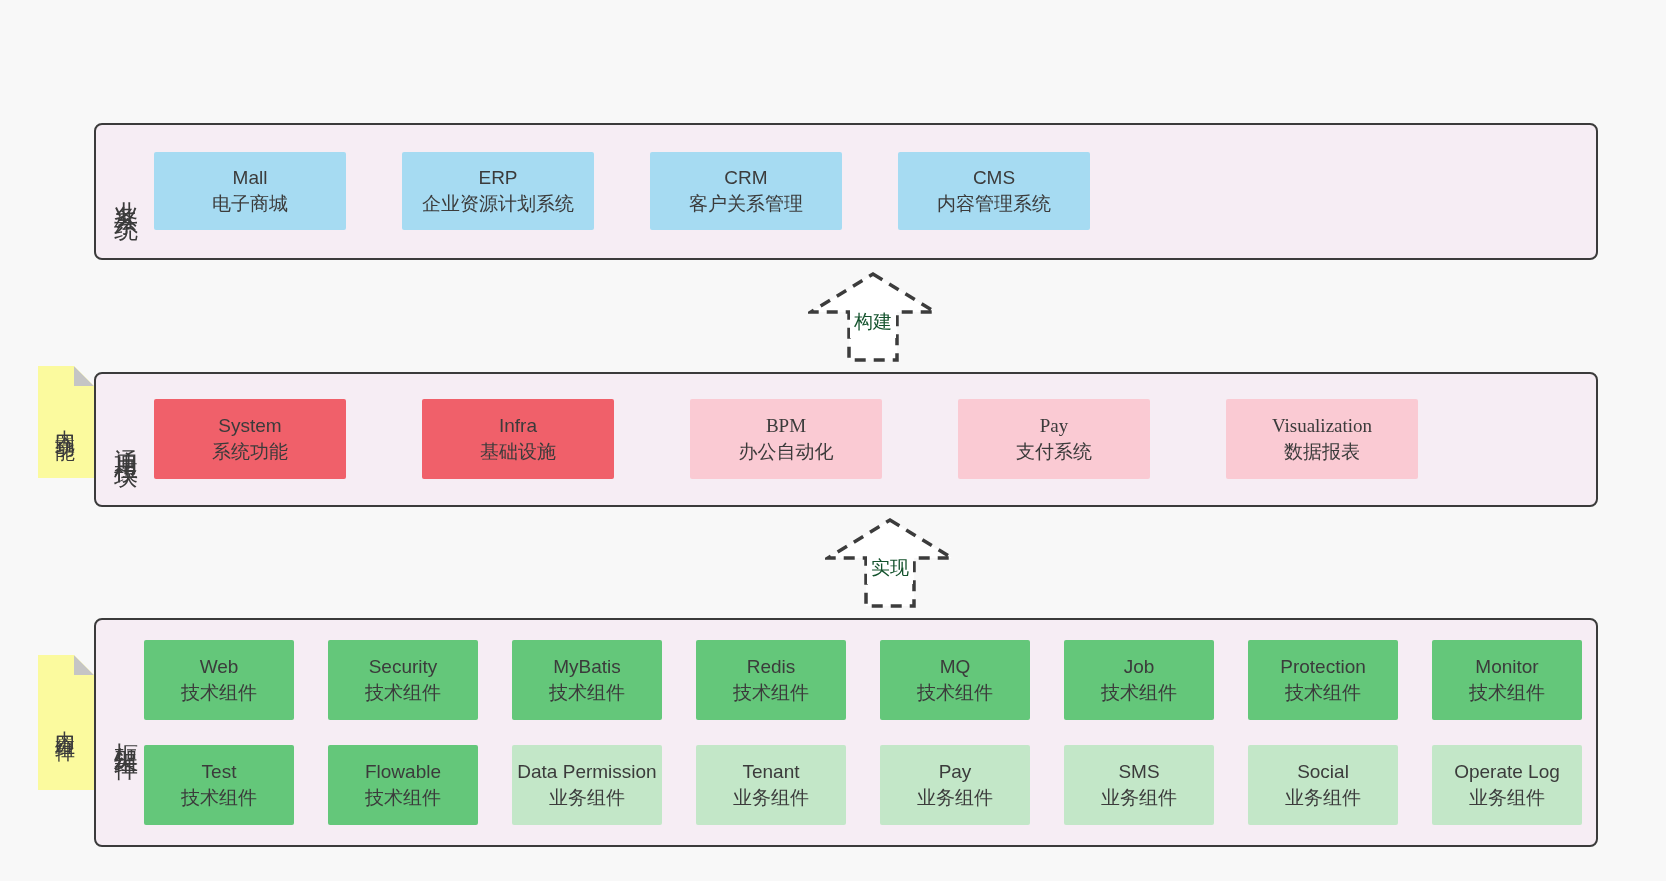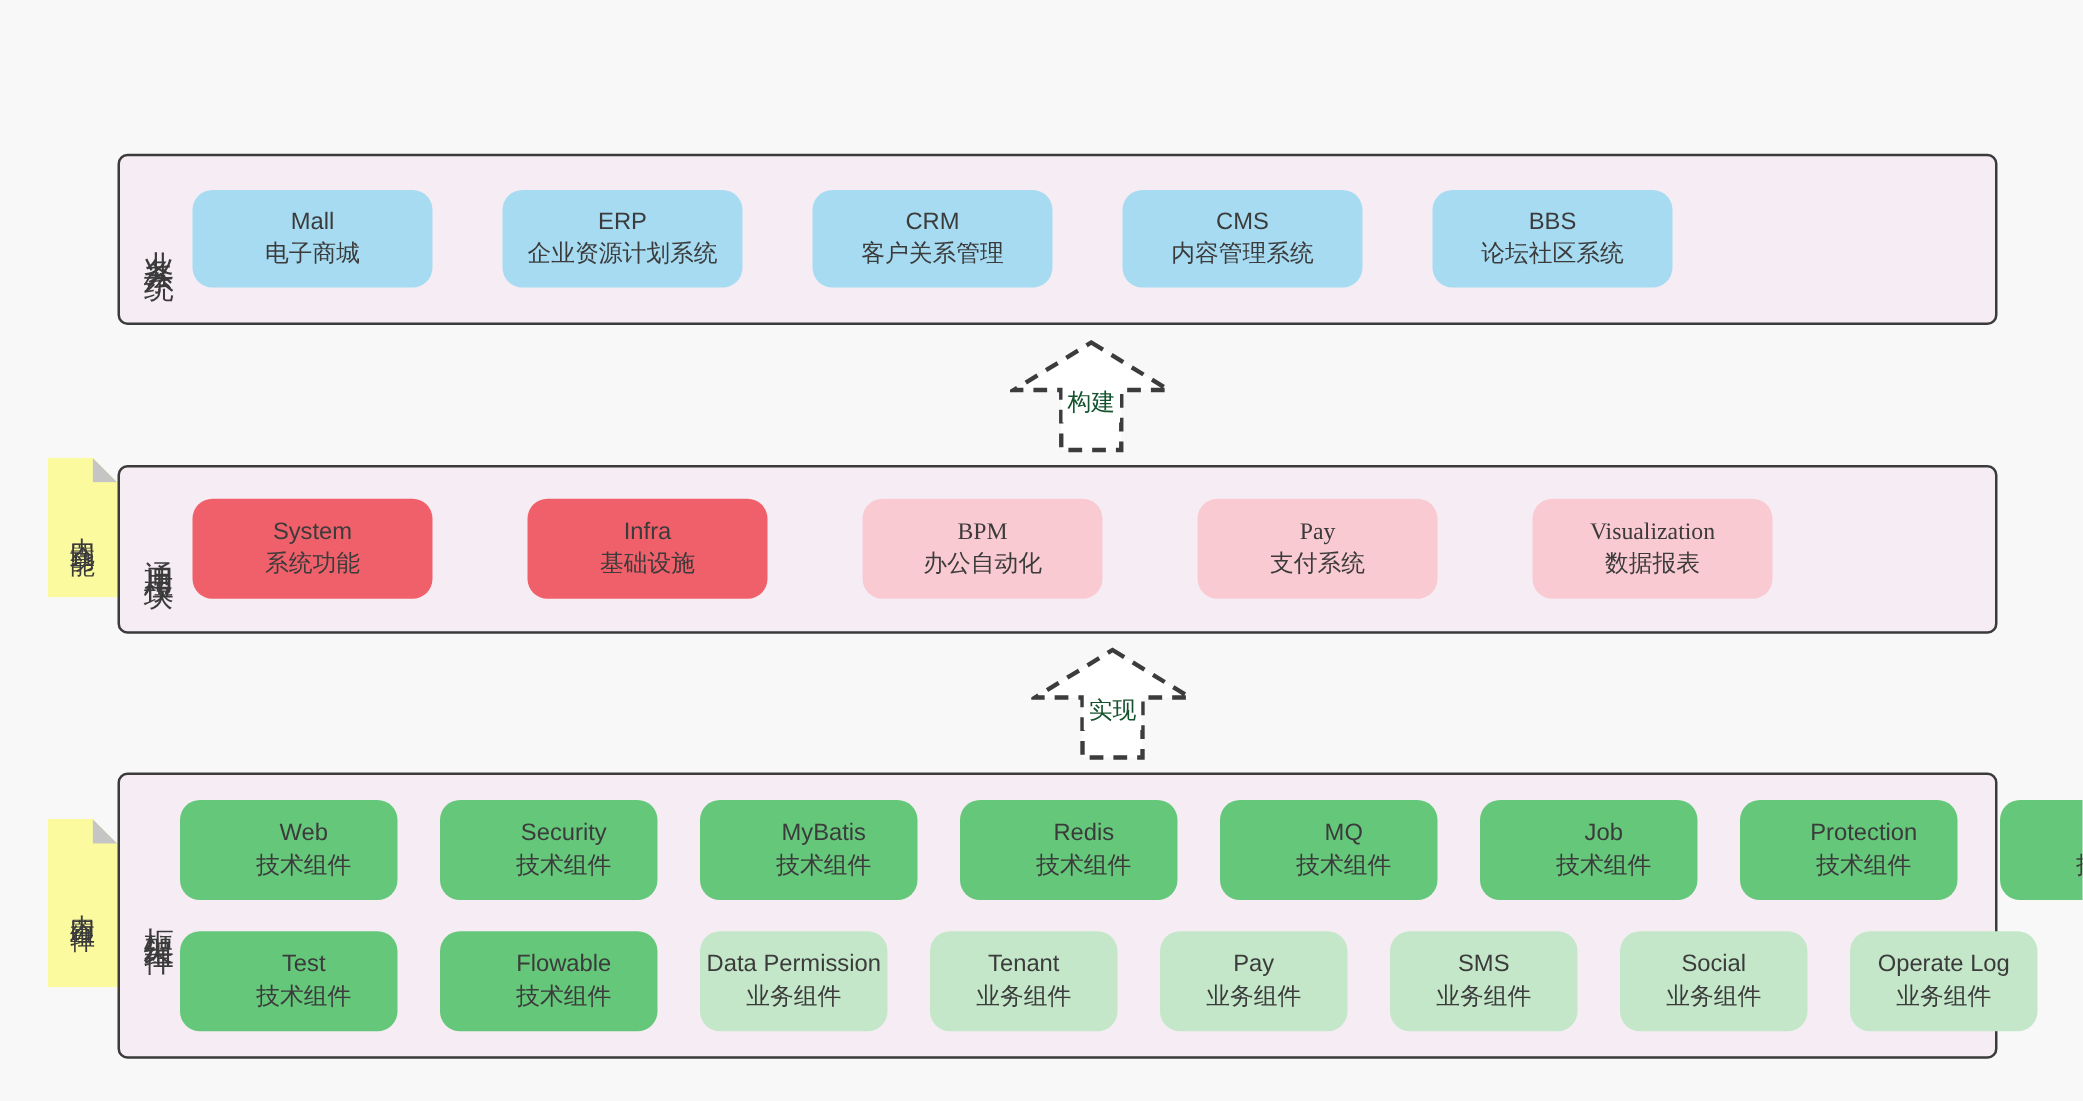--- a/index.html
+++ b/index.html
@@ -35,35 +35,35 @@
     white-space:nowrap;
   }
 
   .box-row{position:absolute;display:flex;}
   #row-business{left:58px;top:27px;gap:56px;}
   #row-modules{left:58px;top:25px;gap:76px;}
   #row-components-1{left:48px;top:20px;gap:34px;}
   #row-components-2{left:48px;top:125px;gap:34px;}
 
   .box{
-    border-radius:16px;
+    border-radius:2px;
     display:flex;flex-direction:column;
     align-items:center;justify-content:center;
     text-align:center;
     font-size:19px;line-height:26px;
     color:#3b3b3b;
   }
   .w192{width:192px;height:78px;}
   #row-modules .w192{height:80px;}
   .w150{width:150px;height:80px;}
 
   .blue{background:#a6dbf2;}
   .red{background:#f0606a;}
   .pink{background:#facad3;font-family:Liberation Serif, serif;}
-  .green{background:#64c77a;padding-left:24px;}
+  .green{background:#64c77a;}
   .light{background:#c3e7c8;}
 
   .sticky{
     position:absolute;
     left:38px;width:56px;
     background:#fbfa9e;
     clip-path:polygon(0 0, calc(100% - 20px) 0, 100% 20px, 100% 100%, 0 100%);
     z-index:0;
     display:flex;align-items:center;justify-content:center;
   }
@@ -138,24 +138,20 @@
       <span>企业资源计划系统</span>
     </div>
     <div class="box blue w192">
       <span>CRM</span>
       <span>客户关系管理</span>
     </div>
     <div class="box blue w192">
       <span>CMS</span>
       <span>内容管理系统</span>
     </div>
-    <div class="box blue w192">
-      <span>BBS</span>
-      <span>论坛社区系统</span>
-    </div>
   </div>
 </div>
 
 <div class="panel" id="panel-modules">
   <div class="panel-label">通用模块</div>
   <div class="box-row" id="row-modules">
     <div class="box red w192">
       <span>System</span>
       <span>系统功能</span>
     </div>

